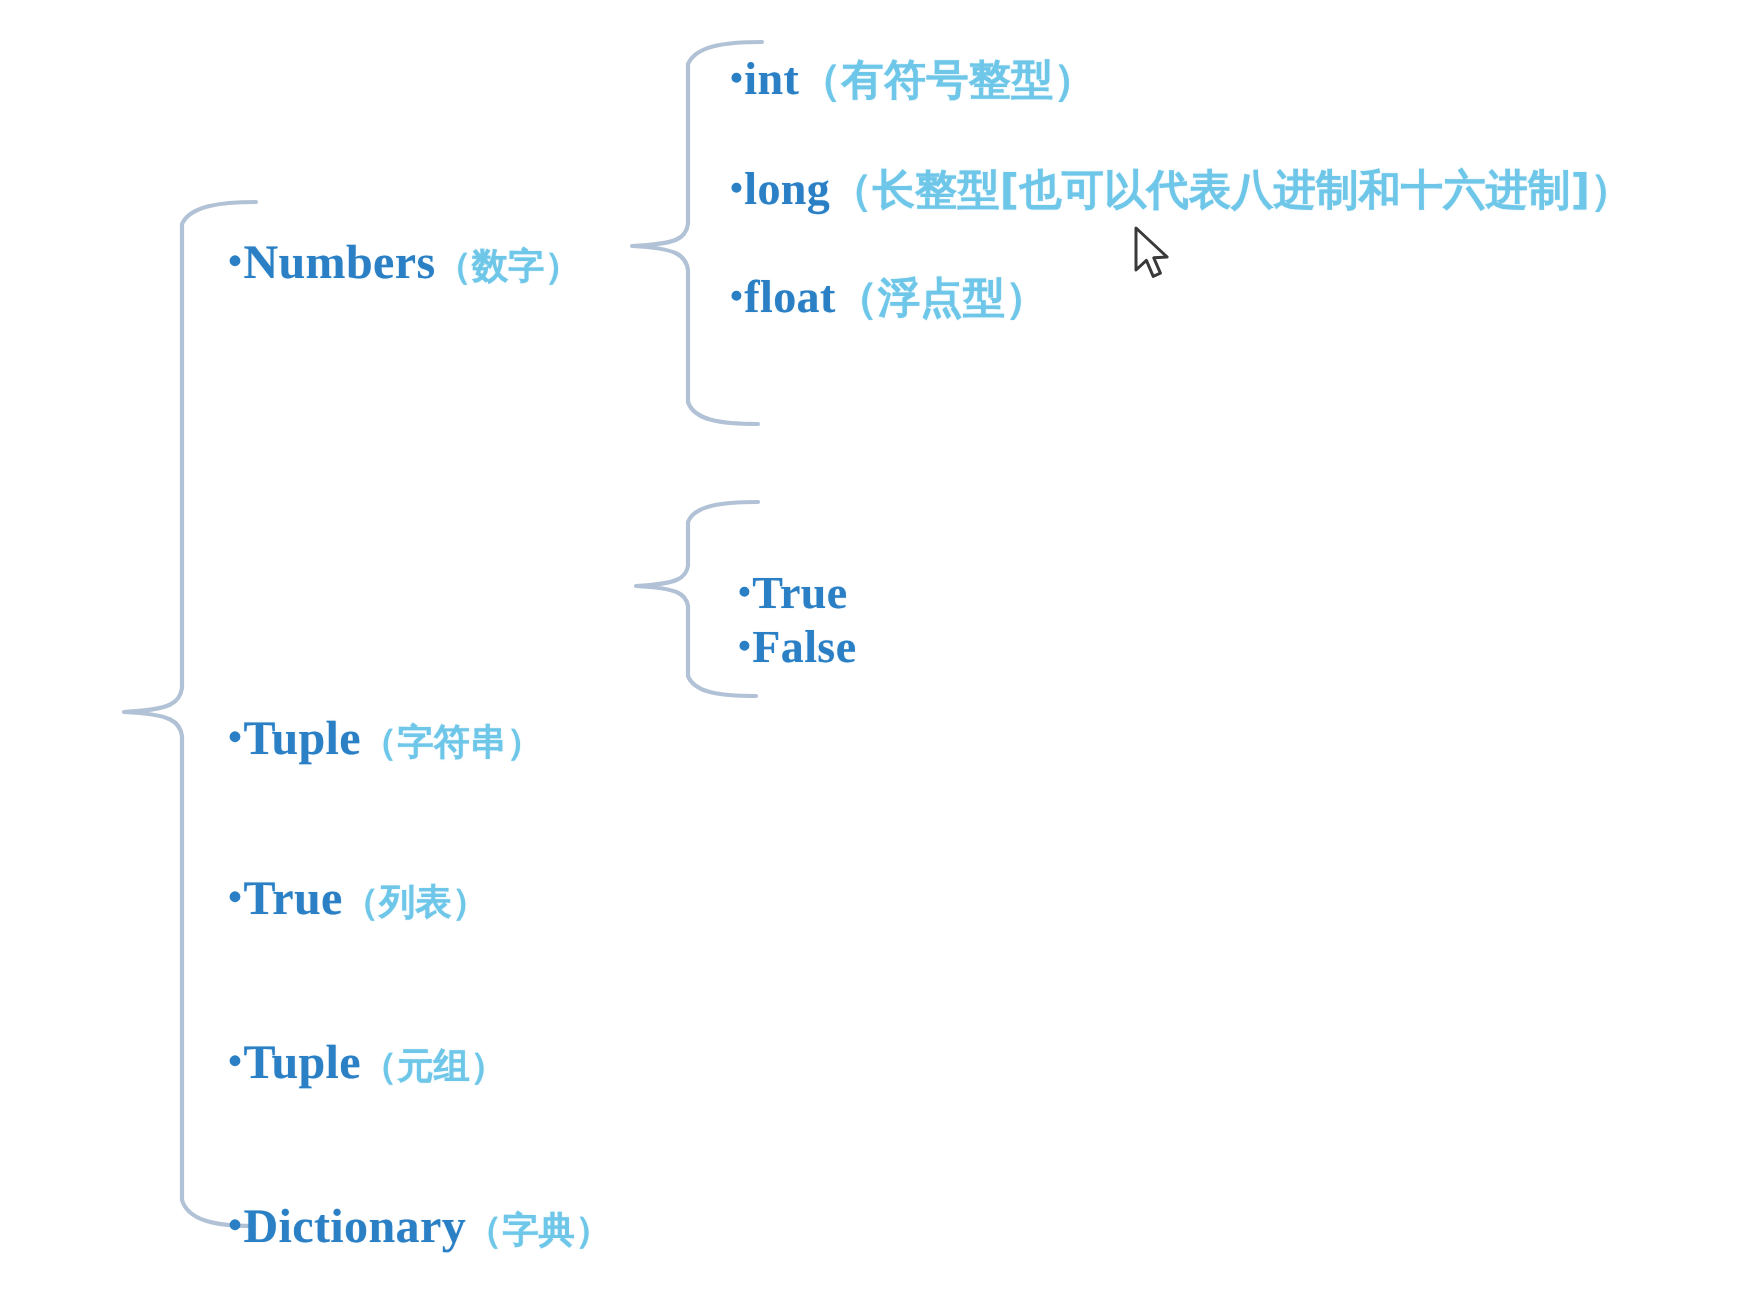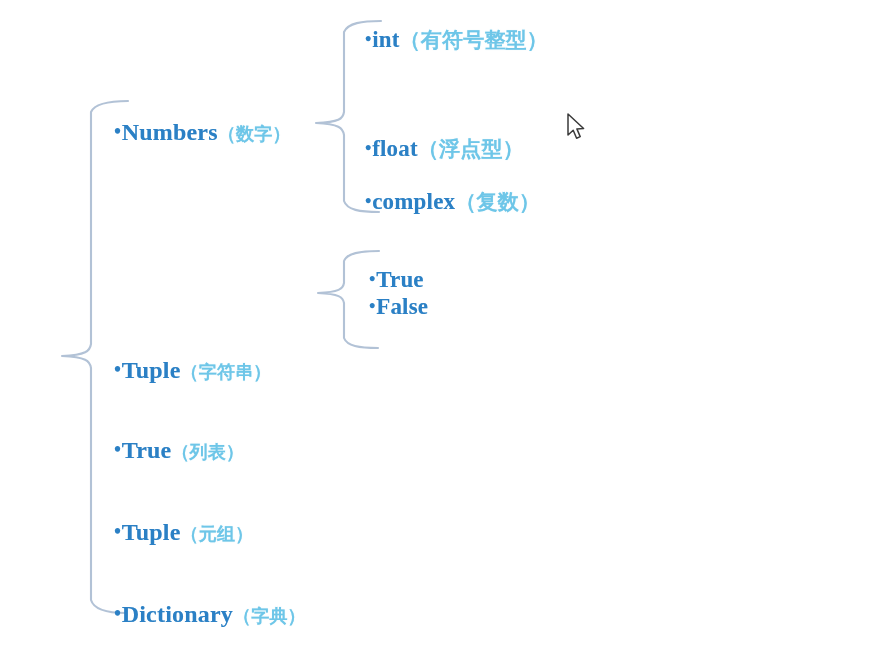--- a/index.html
+++ b/index.html
@@ -55,21 +55,21 @@
   .lvl1 { left: 114px; font-size: 25px; }
   .lvl1 .lat { font-size: 24px; }
   .lvl1 .cjk { font-size: 18px; }
 
   
   .lvl2 { left: 365px; font-size: 23px; }
   .lvl2 .lat { font-size: 23px; }
   .lvl2 .cjk { font-size: 21px; }
 
   
-  .lvl2b { left: 369px; font-size: 23px; }
+  .lvl2b { left: 369px; font-size: 23px; margin-top: 17px; }
   .lvl2b .lat { font-size: 23px; }
 
   
   #cursor {
     position: absolute;
     width: 22px;
     height: 30px;
   }
 </style>
 </head>
@@ -124,28 +124,28 @@
   </div>
 
   <div class="node lvl1" style="top:519px;">
     <span class="bullet">•</span><span class="lat">Tuple</span><span class="cjk">（元组）</span>
   </div>
 
   <div class="node lvl2" style="top:28px;">
     <span class="bullet">•</span><span class="lat">int</span><span class="cjk">（有符号整型）</span>
   </div>
 
+  <div class="node lvl2" style="top:83px;">
+    <span class="bullet">•</span><span class="lat">long</span><span class="cjk">（长整型[也可以代表八进制和十六进制]）</span>
+  </div>
 
   <div class="node lvl2" style="top:137px;text-align:right;">
     <span class="bullet">•</span><span class="lat">float</span><span class="cjk">（浮点型）</span>
   </div>
 
-  <div class="node lvl2" style="top:190px;">
-    <span class="bullet">•</span><span class="lat">complex</span><span class="cjk">（复数）</span>
-  </div>
 
   <div class="node lvl2b" style="top:268px;">
     <span class="bullet">•</span><span class="lat">True</span>
   </div>
 
   <div class="node lvl2b" style="top:295px;">
     <span class="bullet">•</span><span class="lat">False</span>
   </div>
 
   <svg id="cursor" style="left:566px; top:113px;" viewBox="0 0 22 30" xmlns="http://www.w3.org/2000/svg">

